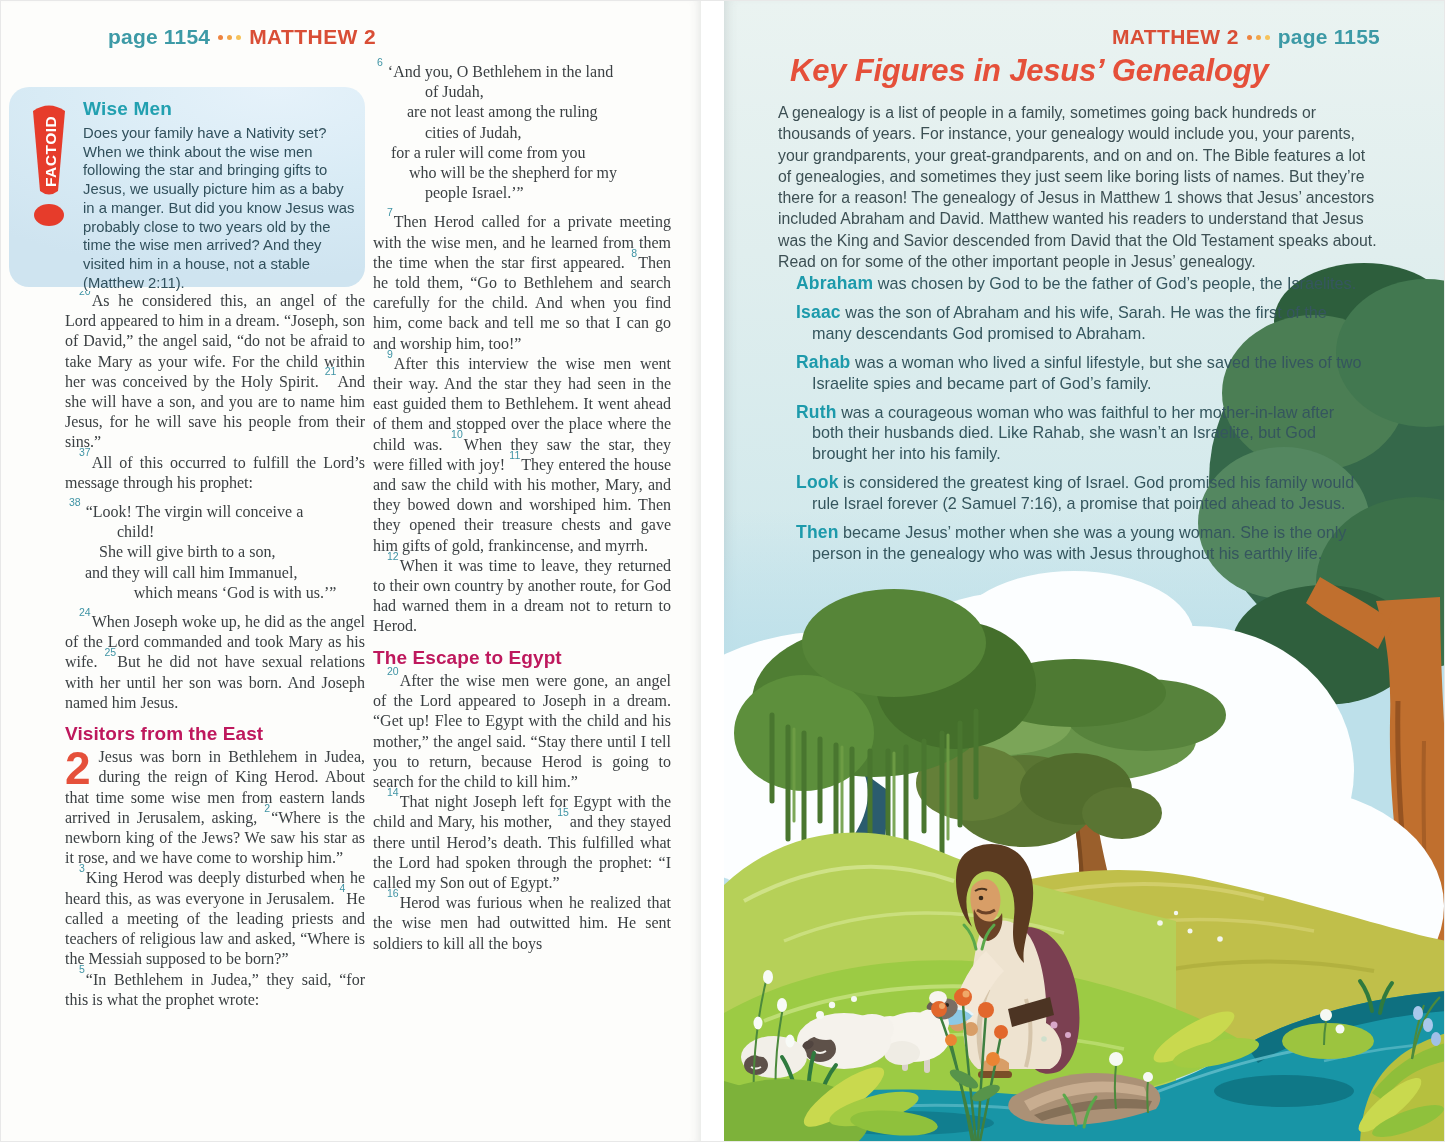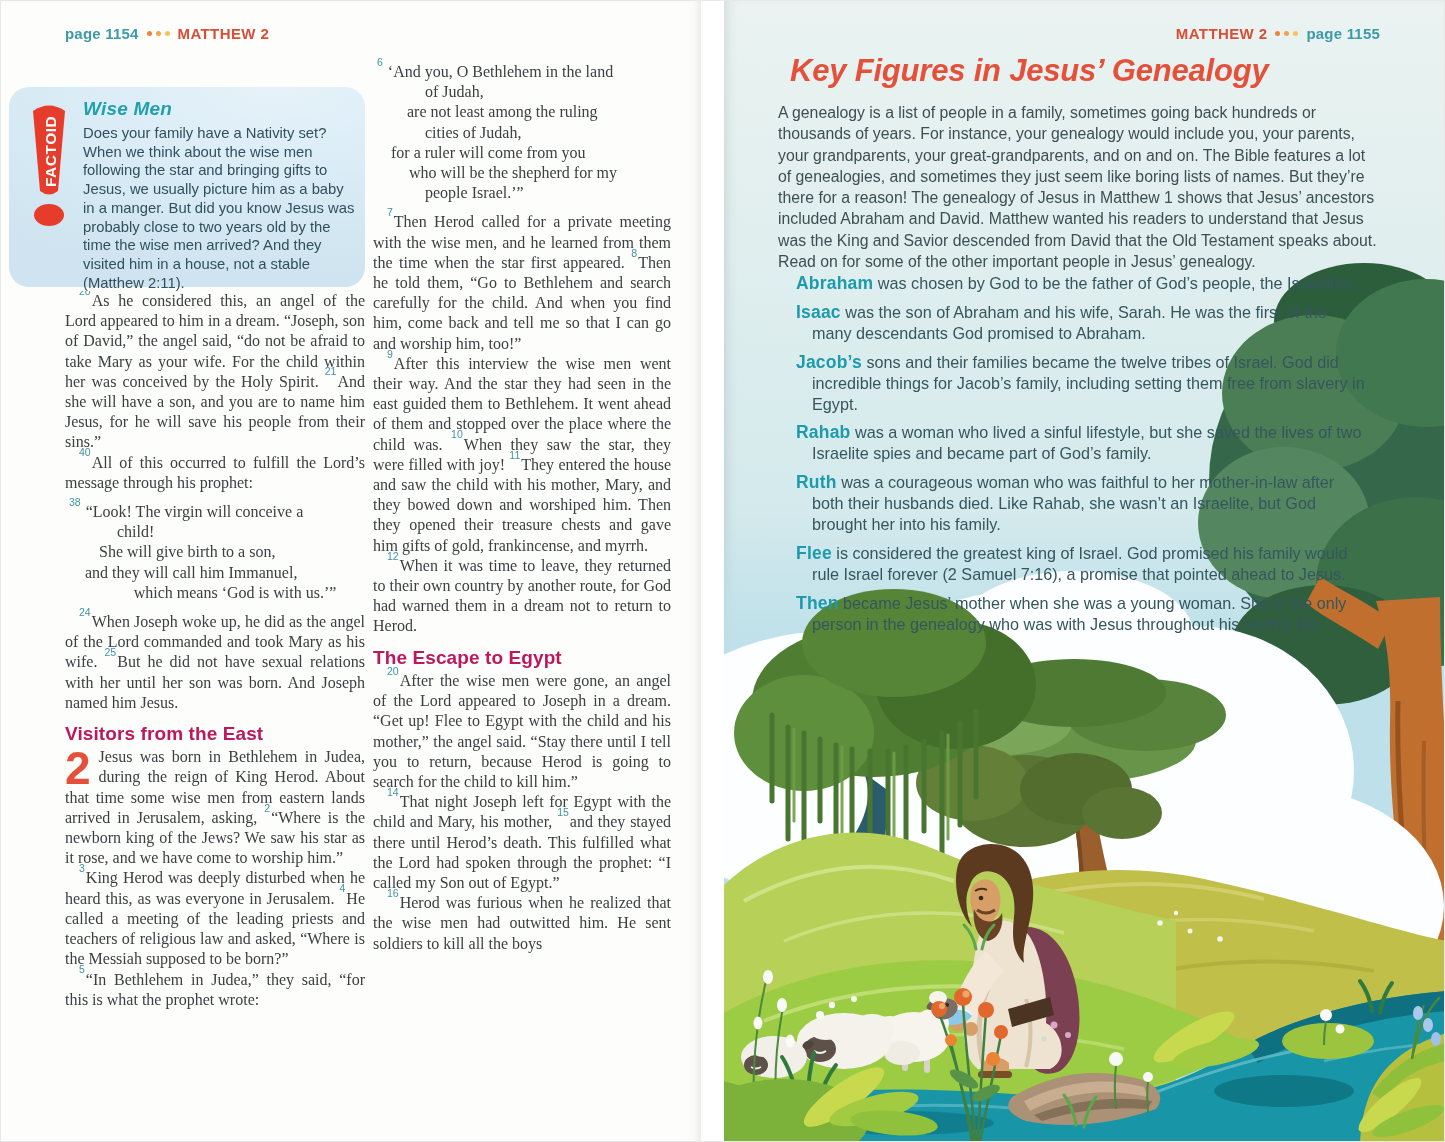--- a/index.html
+++ b/index.html
@@ -7,36 +7,36 @@
          font-family:"Liberation Sans","DejaVu Sans",sans-serif;border:1px solid #e8e8e8;box-sizing:border-box;}
 
   
   .page-left{position:absolute;left:0;top:0;width:700px;height:1142px;background:#fdfdfb;overflow:hidden;
              box-shadow:inset -9px 0 12px -9px rgba(60,70,75,.18);}
   .page-right{position:absolute;left:723px;top:0;width:722px;height:1142px;overflow:hidden;
              background:linear-gradient(180deg,#eaf3f1 0%,#e0eeee 22%,#d2e9ec 48%,#c7e5ea 68%,#c3e3e9 100%);
              box-shadow:inset 10px 0 14px -10px rgba(60,70,75,.20);}
 
   
-  .runhead{position:absolute;top:24px;display:flex;gap:8px;font-size:15px;font-weight:bold;}
+  .runhead{position:absolute;top:24px;display:flex;gap:8px;font-size:21px;font-weight:bold;margin-left:43px;}
   .runhead.left{left:64px;}
   .runhead.right{right:66px;}
   .ph-page{color:#3d9aa6;letter-spacing:.2px;}
   .ph-book{color:#d94e36;letter-spacing:.4px;}
   .dots{display:inline-flex;align-items:center;gap:4px;}
   .dots i{display:inline-block;width:5px;height:5px;border-radius:50%;}
   .dots i:nth-child(1){background:#ee8340;}
   .dots i:nth-child(2){background:#f2a649;}
   .dots i:nth-child(3){background:#f6c35b;}
 
   
   .factoid{position:absolute;left:8px;top:86px;width:356px;height:200px;border-radius:20px;
            background:radial-gradient(120% 95% at 75% 0%,#e6f2fa 0%,#d8ebf5 55%,#cfe4f0 100%);}
   .factoid-icon{position:absolute;left:12px;top:16px;width:56px;height:128px;}
-  .factoid-title{position:absolute;left:74px;top:11px;font-size:19px;font-weight:bold;color:#22a0b0;letter-spacing:.2px;font-style:italic;}
+  .factoid-title{position:absolute;left:74px;top:11px;font-size:19px;font-weight:bold;color:#22a0b0;letter-spacing:.2px;}
   .factoid-body{position:absolute;left:74px;top:37px;width:272px;font-size:14.8px;line-height:18.7px;color:#31505c;}
 
   
   .bible{position:absolute;font-family:"Liberation Serif","DejaVu Serif",serif;font-size:16px;line-height:20.2px;
          color:#3b4043;text-align:justify;}
   .col1{left:64px;top:290px;width:300px;height:852px;overflow:hidden;}
   .col2{left:372px;top:52px;width:298px;height:1090px;overflow:hidden;}
   .verse-para{margin:0;text-indent:14px;}
   .verse-para.chapter-para{text-indent:0;}
   .bible sup{font-family:"Liberation Sans","DejaVu Sans",sans-serif;font-size:10.5px;line-height:0;
@@ -81,21 +81,21 @@
         <path d="M12,8 Q28,-3 44,8 L37,88 Q28,95 19,88 Z" fill="#e63c2b"></path>
         <ellipse cx="28" cy="112" rx="15" ry="11" fill="#e63c2b"></ellipse>
         <text transform="translate(34.5,84) rotate(-90)" font-family="Liberation Sans, sans-serif" font-size="15.5" font-weight="bold" fill="#ffffff" letter-spacing="0.5">FACTOID</text>
       </svg>
       <div class="factoid-title">Wise Men</div>
       <div class="factoid-body">Does your family have a Nativity set? When we think about the wise men following the star and bringing gifts to Jesus, we usually picture him as a baby in a manger. But did you know Jesus was probably close to two years old by the time the wise men arrived? And they visited him in a house, not a stable (Matthew 2:11).</div>
     </div>
 
     <div class="bible col1">
         <p class="verse-para"><sup>20</sup>As he considered this, an angel of the Lord appeared to him in a dream. “Joseph, son of David,” the angel said, “do not be afraid to take Mary as your wife. For the child within her was conceived by the Holy Spirit. <sup>21</sup>And she will have a son, and you are to name him Jesus, for he will save his people from their sins.”</p>
-        <p class="verse-para"><sup>40</sup>All of this occurred to fulfill the Lord’s message through his prophet:</p>
+        <p class="verse-para"><sup>37</sup>All of this occurred to fulfill the Lord’s message through his prophet:</p>
         <div class="poetry">
           <div class="poetry-line" style="padding-left: 4px;"><sup>38</sup>&nbsp;“Look! The virgin will conceive a</div>
           <div class="poetry-line" style="padding-left: 52px;">child!</div>
           <div class="poetry-line" style="padding-left: 34px;">She will give birth to a son,</div>
           <div class="poetry-line" style="padding-left: 20px;">and they will call him Immanuel,</div>
           <div class="poetry-line" style="padding-left: 40px; text-align: center;">which means ‘God is with us.’”</div>
         </div>
         <p class="verse-para"><sup>24</sup>When Joseph woke up, he did as the angel of the Lord commanded and took Mary as his wife. <sup>25</sup>But he did not have sexual relations with her until her son was born. And Joseph named him Jesus.</p>
         <h3 class="sec-heading">Visitors from the East</h3>
         <p class="verse-para chapter-para"><span class="drop-cap">2</span>Jesus was born in Bethlehem in Judea, during the reign of King Herod. About that time some wise men from eastern lands arrived in Jerusalem, asking, <sup>2</sup>“Where is the newborn king of the Jews? We saw his star as it rose, and we have come to worship him.”</p>
@@ -388,20 +388,19 @@
           <i></i>
         </span>
       <span class="ph-page">page 1155</span>
     </div>
 
     <div class="feature-title">Key Figures in Jesus’ Genealogy</div>
     <div class="feature-intro">A genealogy is a list of people in a family, sometimes going back hundreds or thousands of years. For instance, your genealogy would include you, your parents, your grandparents, your great-grandparents, and on and on. The Bible features a lot of genealogies, and sometimes they just seem like boring lists of names. But they’re there for a reason! The genealogy of Jesus in Matthew 1 shows that Jesus’ ancestors included Abraham and David. Matthew wanted his readers to understand that Jesus was the King and Savior descended from David that the Old Testament speaks about. Read on for some of the other important people in Jesus’ genealogy.</div>
     <div class="entries">
         <p class="entry"><b class="entry-name">Abraham</b> was chosen by God to be the father of God’s people, the Israelites.</p>
         <p class="entry"><b class="entry-name">Isaac</b> was the son of Abraham and his wife, Sarah. He was the first of the many descendants God promised to Abraham.</p>
-        <p class="entry"><b class="entry-name">Jacob’s</b> sons and their families became the twelve tribes of Israel. God did incredible things for Jacob’s family, including setting them free from slavery in Egypt.</p>
         <p class="entry"><b class="entry-name">Rahab</b> was a woman who lived a sinful lifestyle, but she saved the lives of two Israelite spies and became part of God’s family.</p>
         <p class="entry"><b class="entry-name">Ruth</b> was a courageous woman who was faithful to her mother-in-law after both their husbands died. Like Rahab, she wasn’t an Israelite, but God brought her into his family.</p>
-        <p class="entry"><b class="entry-name">Flee</b> is considered the greatest king of Israel. God promised his family would rule Israel forever (2 Samuel 7:16), a promise that pointed ahead to Jesus.</p>
+        <p class="entry"><b class="entry-name">Look</b> is considered the greatest king of Israel. God promised his family would rule Israel forever (2 Samuel 7:16), a promise that pointed ahead to Jesus.</p>
         <p class="entry"><b class="entry-name">Then</b> became Jesus’ mother when she was a young woman. She is the only person in the genealogy who was with Jesus throughout his earthly life.</p>
       </div>
   </div>
 </div>
 
 </body></html>

